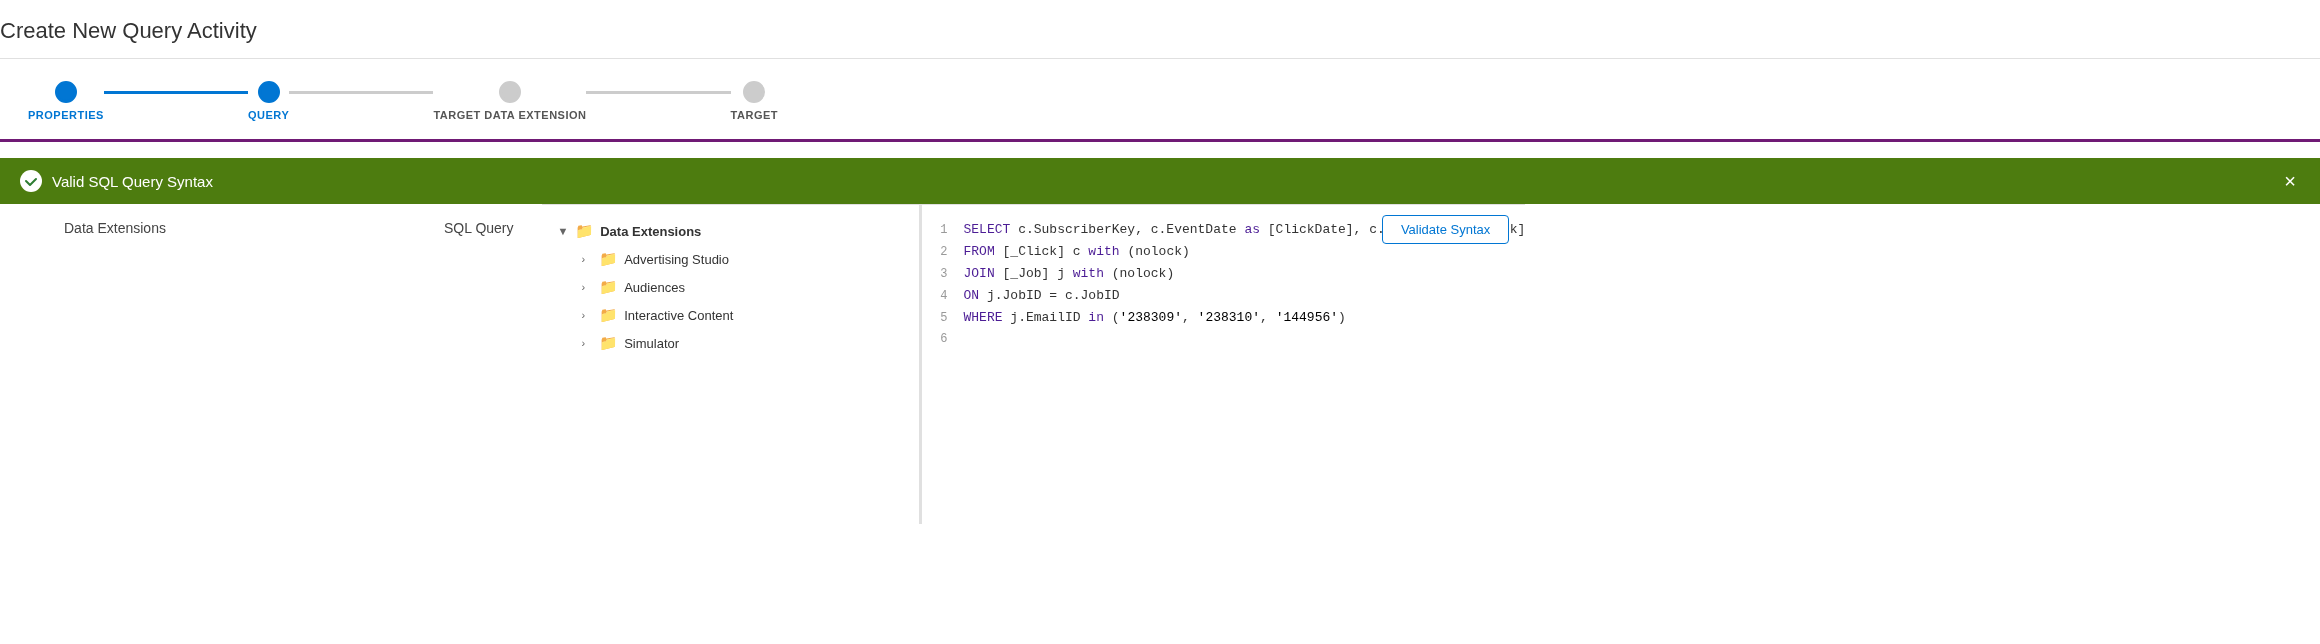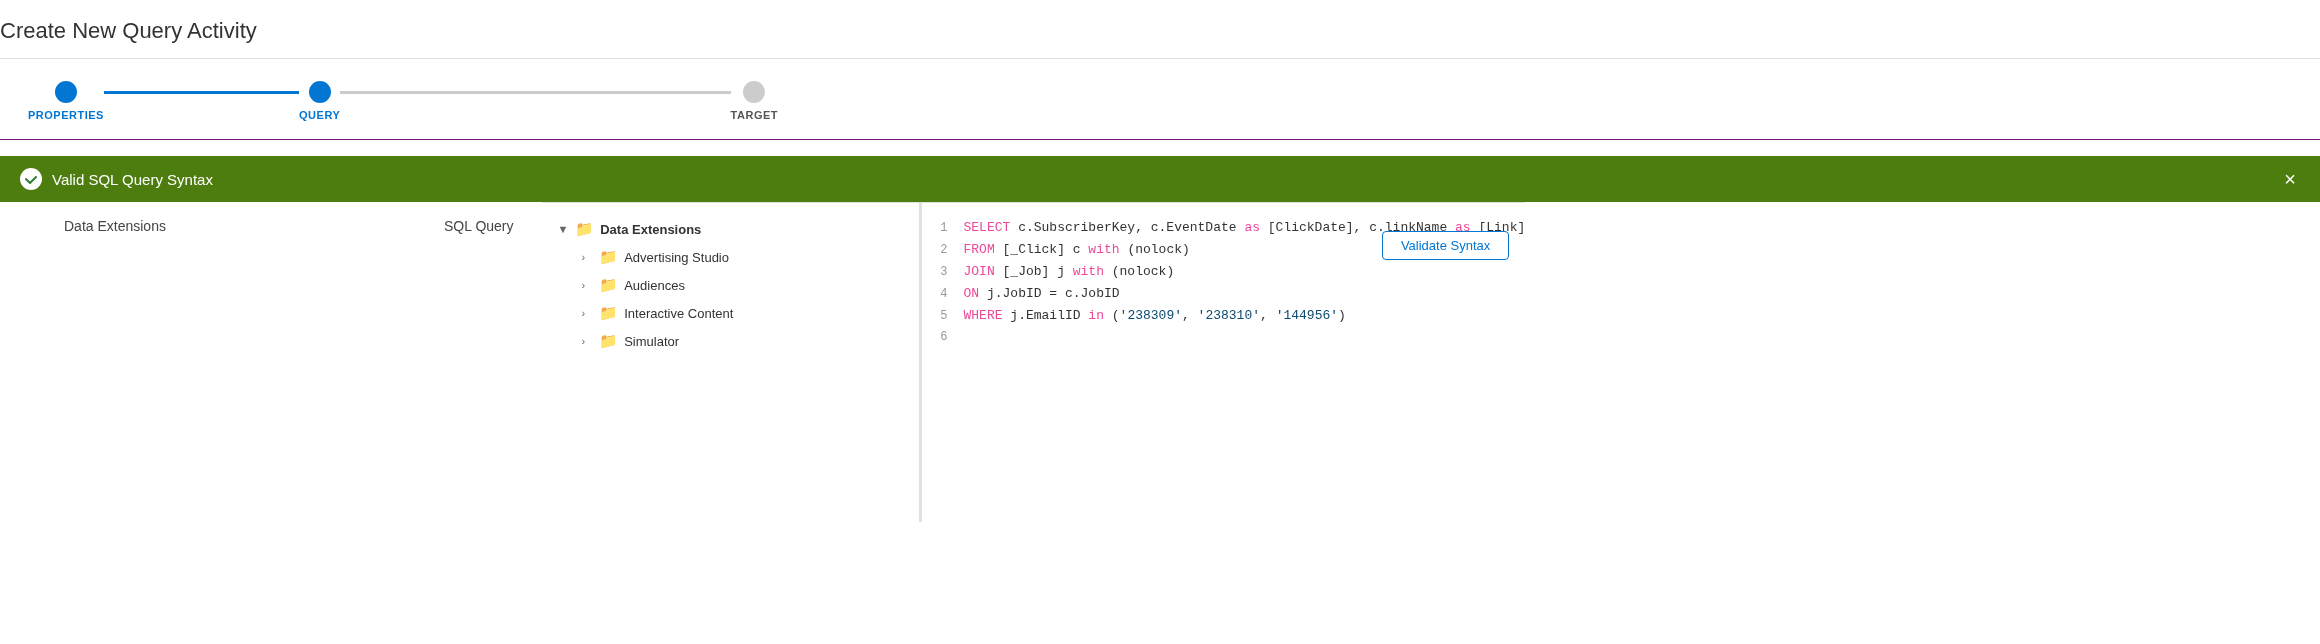--- a/index.html
+++ b/index.html
@@ -20,21 +20,21 @@
       font-size: 22px;
       font-weight: 400;
       color: #333;
     }
 
     
     .stepper-container {
       display: flex;
       align-items: flex-start;
       padding: 22px 28px 18px;
-      border-bottom: 1px solid #701a75;
+      border-bottom: 3px solid #701a75;
       gap: 0;
     }
     .stepper-track {
       display: flex;
       align-items: center;
       width: 100%;
       max-width: 750px;
     }
     .step-item {
       display: flex;
@@ -214,27 +214,27 @@
       padding-right: 16px;
       font-size: 12px;
       flex-shrink: 0;
       user-select: none;
     }
     .line-code {
       color: #333;
       white-space: pre;
     }
     
-    .kw { color: #ec4899; font-weight: normal; }
-    .str { color: #0c4a6e; }
+    .kw { color: #4c1d95; font-weight: normal; }
+    .str { color: #000000; }
 
     
     .validate-btn-area {
       position: absolute;
-      top: 28px;
+      top: 10px;
       right: 16px;
     }
     .validate-btn {
       border: 1px solid #0176d3;
       background: #fff;
       color: #0176d3;
       padding: 6px 18px;
       font-size: 13px;
       cursor: pointer;
       border-radius: 4px;
@@ -259,20 +259,24 @@
       <div class="step-label active-label">PROPERTIES</div>
     </div>
     <div class="step-connector filled"></div>
 
     <div class="step-item">
       <div class="step-circle active"></div>
       <div class="step-label active-label">QUERY</div>
     </div>
     <div class="step-connector empty"></div>
 
+    <div class="step-item">
+      <div class="step-circle inactive"></div>
+      <div class="step-label">TARGET DATA EXTENSION</div>
+    </div>
     <div class="step-connector empty"></div>
 
     <div class="step-item">
       <div class="step-circle inactive"></div>
       <div class="step-label">TARGET</div>
     </div>
   </div>
 </div>
 
 <div class="banner">

